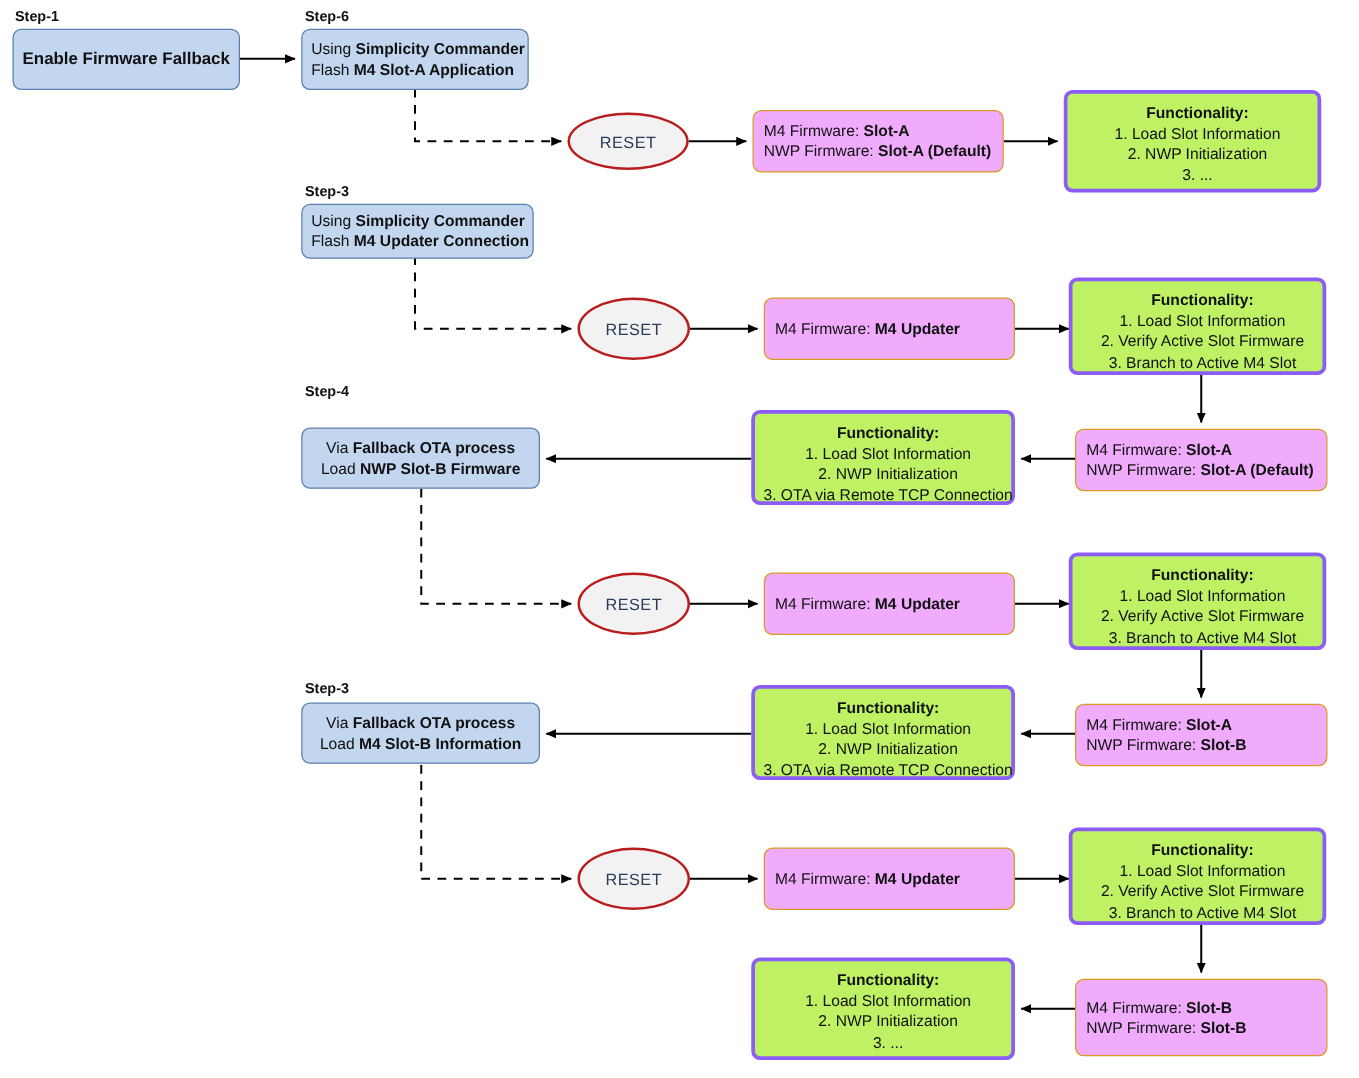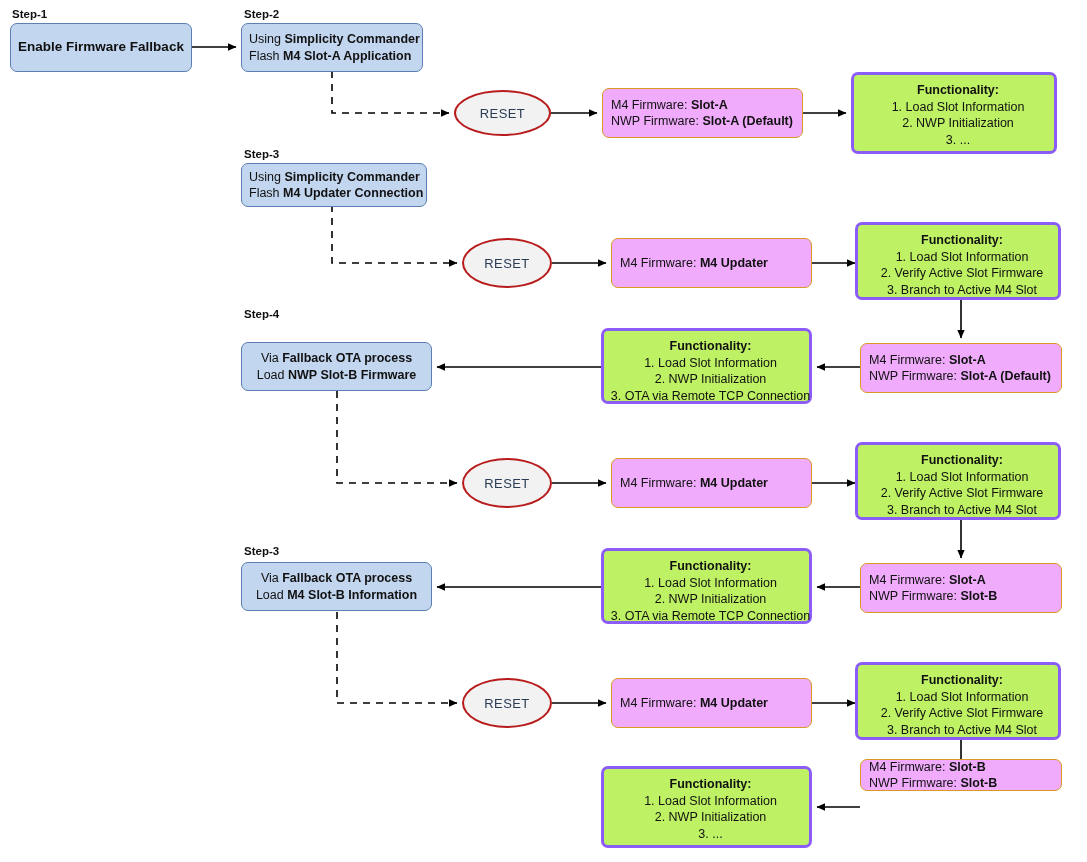--- a/index.html
+++ b/index.html
@@ -132,21 +132,21 @@
 
       <line x1="812" y1="703" x2="855" y2="703" marker-end="url(#ah)"></line>
 
       <line x1="961" y1="740" x2="961" y2="778" marker-end="url(#ah)"></line>
 
       <line x1="860" y1="807" x2="817" y2="807" marker-end="url(#ah)"></line>
     </g>
   </svg>
 
   <div class="step-label" style="left:12px; top:8px;">Step-1</div>
-  <div class="step-label" style="left:244px; top:8px;">Step-2</div>
+  <div class="step-label" style="left:244px; top:8px;">Step-6</div>
   <div class="step-label" style="left:244px; top:148px;">Step-3</div>
   <div class="step-label" style="left:244px; top:308px;">Step-4</div>
   <div class="step-label" style="left:244px; top:545px;">Step-3</div>
 
   <div class="node blue" style="left:10px; top:23px; width:182px; height:49px;">
     <div class="line" style="font-weight:bold; font-size:13.5px;">Enable Firmware Fallback</div>
   </div>
 
   <div class="node blue" style="left:241px; top:23px; width:182px; height:49px; align-items:flex-start; padding-left:7px;">
     <div class="line"><span>Using </span><b>Simplicity Commander</b></div>
@@ -246,21 +246,21 @@
     <div class="line"><span>M4 Firmware: </span><b>M4 Updater</b></div>
   </div>
 
   <div class="node green" style="left:855px; top:662px; width:206px; height:78px;">
     <div class="line hdr">Functionality:</div>
     <div class="line">1. Load Slot Information</div>
     <div class="line">2. Verify Active Slot Firmware</div>
     <div class="line">3. Branch to Active M4 Slot</div>
   </div>
 
-  <div class="node orange" style="left:860px; top:759px; width:202px; height:32px;">
+  <div class="node orange" style="left:860px; top:783px; width:202px; height:62px;">
     <div class="line"><span>M4 Firmware: </span><b>Slot-B</b></div>
     <div class="line"><span>NWP Firmware: </span><b>Slot-B</b></div>
   </div>
 
   <div class="node green" style="left:601px; top:766px; width:211px; height:82px;">
     <div class="line hdr">Functionality:</div>
     <div class="line">1. Load Slot Information</div>
     <div class="line">2. NWP Initialization</div>
     <div class="line">3. ...</div>
   </div>

